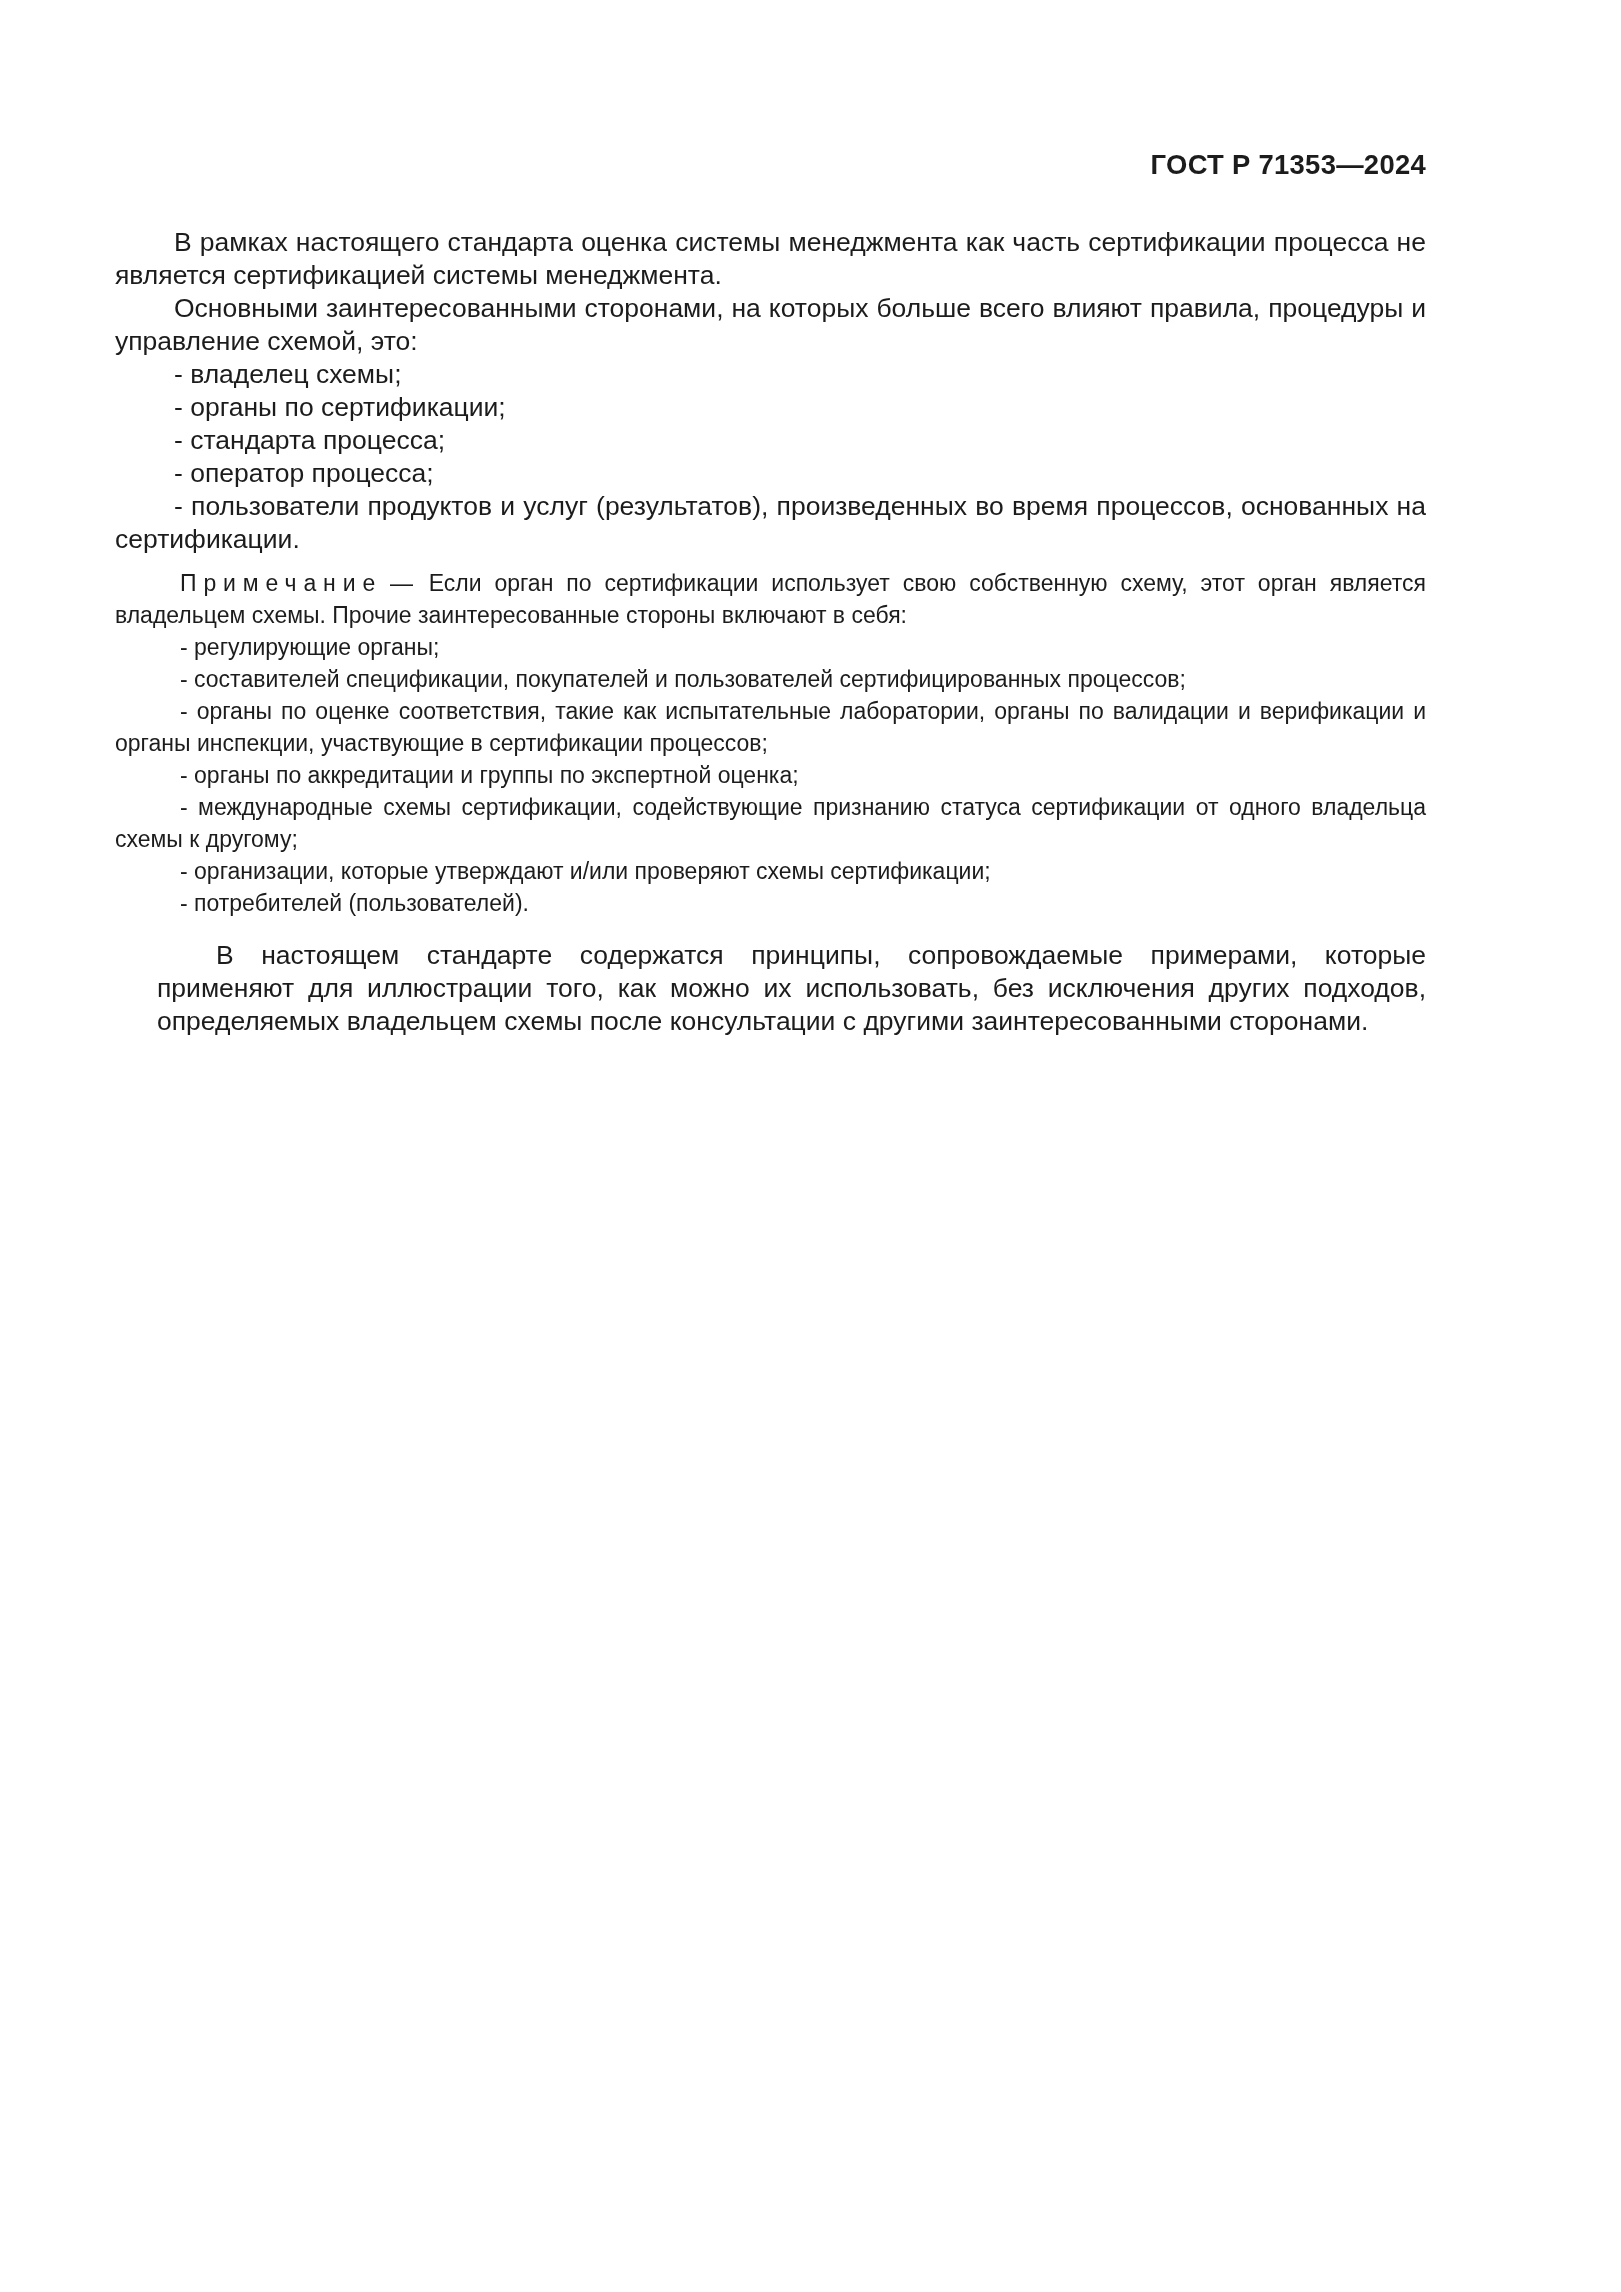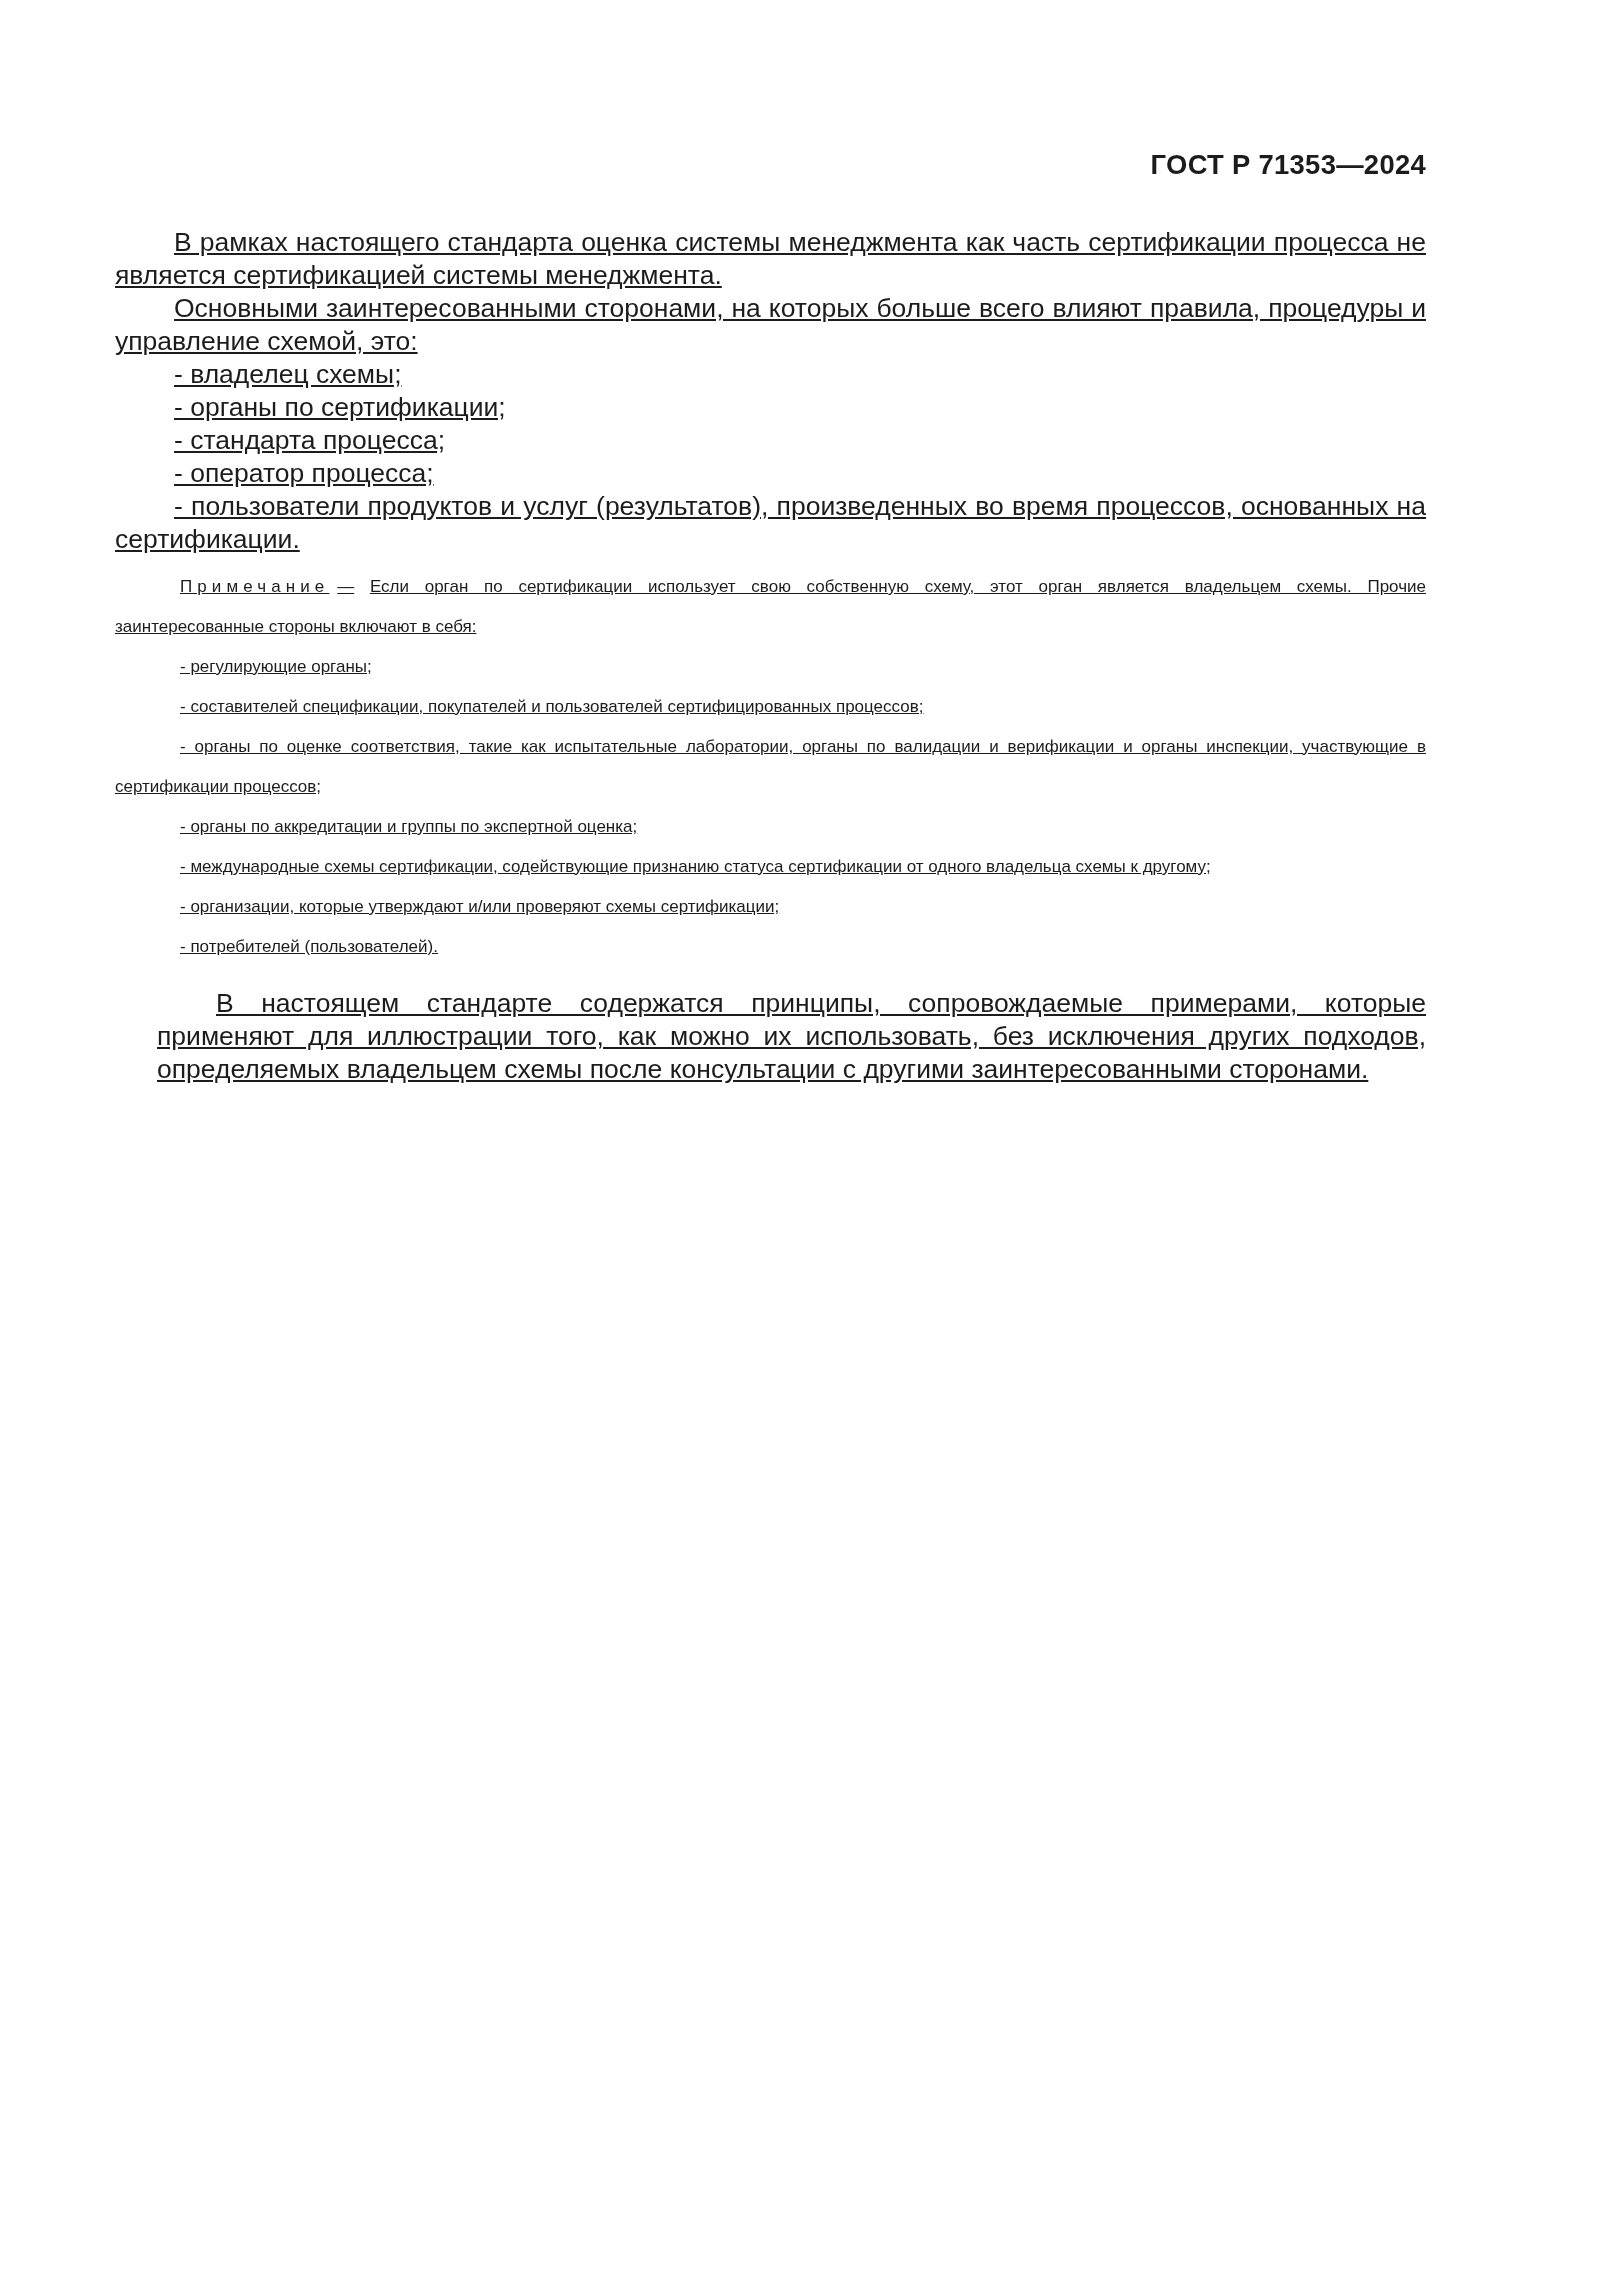--- a/index.html
+++ b/index.html
@@ -25,38 +25,37 @@
     font-weight: 700;
     font-size: 27.4px;
     line-height: 33px;
     letter-spacing: 0.3px;
   }
   .content {
     position: absolute;
     top: 226px;
     left: 115px;
     width: 1311px;
-    text-decoration: underline;
   }
   .para {
     margin: 0;
     font-size: 26.5px;
     line-height: 33px;
     text-align: justify;
     text-align-last: left;
     text-indent: 59px;
     hyphens: auto;
     -webkit-hyphens: auto;
   }
   .note {
     margin-top: 10.8px;
   }
   .note .para {
-    font-size: 17px;
-    line-height: 40px;
+    font-size: 23px;
+    line-height: 32px;
     text-indent: 65px;
   }
   .note-label {
     letter-spacing: 0.30em;
   }
   .note-sep {
     margin: 0 15.7px 0 7.8px;
   }
   .closing {
     margin-top: 20.6px;

